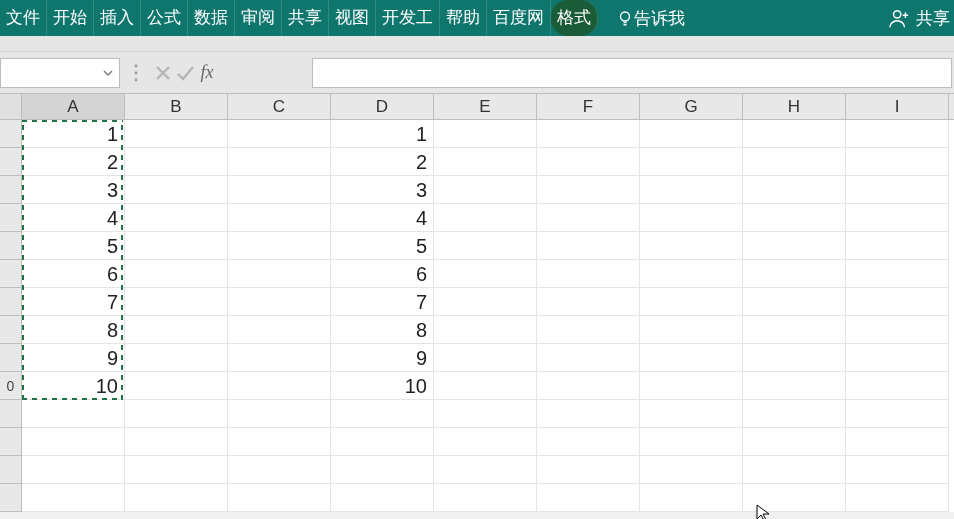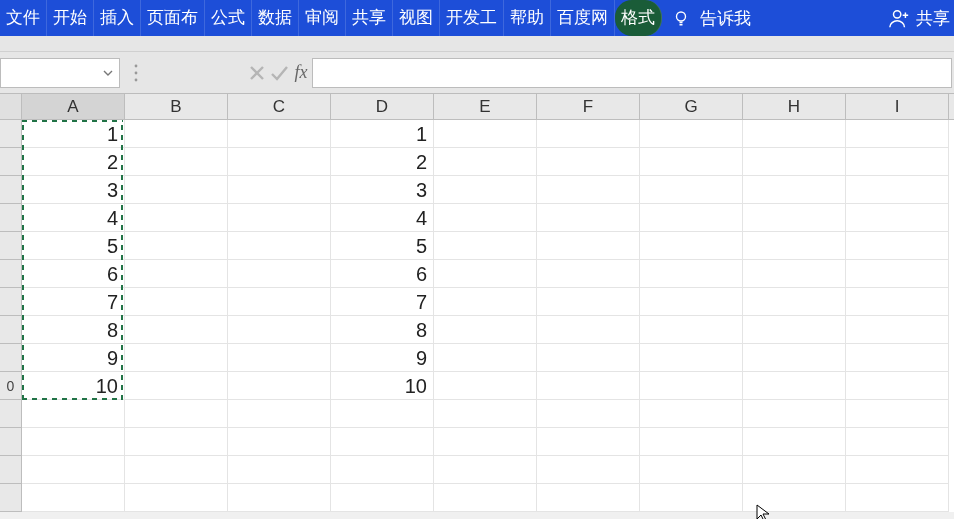--- a/index.html
+++ b/index.html
@@ -1,33 +1,33 @@
 <!DOCTYPE html>
 <html><head>
 <meta charset="utf-8">
 <style>
   * { box-sizing: border-box; margin: 0; padding: 0; }
   html, body { width: 954px; height: 519px; font-family: "Microsoft YaHei", Arial, sans-serif; background: #f0f0f0; overflow: hidden; }
   
   
-  .ribbon { display: flex; align-items: stretch; background: #1d4ed8; height: 36px; color: #fff; font-size: 17px; }
+  .ribbon { display: flex; align-items: stretch; background: #0f766e; height: 36px; color: #fff; font-size: 17px; }
   .ribbon .tab { padding: 6px 6px 4px 6px; cursor: pointer; white-space: nowrap; border-right: 1px solid rgba(255,255,255,0.15); }
   .ribbon .tab.active { background: #1a5c38; border-radius: 17px; }
-  .ribbon .tell-me-group { display: flex; align-items: center; gap: 10px; padding: 0 10px; }
+  .ribbon .tell-me-group { display: flex; align-items: center; padding: 0 18px; }
   .ribbon .bulb { width: 18px; height: 18px; }
   .ribbon .share-group { margin-left: auto; display: flex; align-items: center; gap: 6px; padding-right: 4px; }
   
   .ribbon-body { height: 16px; background: #e6e6e6; border-bottom: 1px solid #d0d0d0; }
   
   
   .fbar-row { display: flex; align-items: center; height: 42px; background: #e6e6e6; border-bottom: 1px solid #bcbcbc; }
   .namebox { width: 120px; height: 30px; background: #fff; border: 1px solid #bcbcbc; margin-left: 0; display: flex; align-items: center; justify-content: flex-end; padding-right: 6px; position: relative; }
   .namebox .dd { width: 10px; height: 10px; margin-left: 4px; }
   .vdots { width: 32px; display: flex; justify-content: center; color: #888; font-size: 18px; }
-  .fx-btns { display: flex; align-items: center; width: 160px; justify-content: flex-end; }
+  .fx-btns { display: flex; align-items: center; width: 160px; justify-content: flex-start; }
   .fx-btns .ico { width: 22px; height: 22px; color: #9a9a9a; display:flex; align-items:center; justify-content:center;}
   .fx-label { font-style: italic; font-family: "Times New Roman", serif; font-size: 18px; color: #666; }
   .formula-input { flex: 1; height: 30px; background: #fff; border: 1px solid #bcbcbc; margin-right: 2px; padding: 0 6px; font-size: 16px; outline: none; }
   
   
   .grid-wrap { position: relative; background: #fff; }
   .col-headers { display: flex; height: 26px; background: #e8e8e8; border-bottom: 1px solid #bdbdbd; }
   .corner { width: 22px; border-right: 1px solid #bdbdbd; background: #e0e0e0; }
   .ch { width: 103px; border-right: 1px solid #bdbdbd; text-align: center; font-size: 17px; color: #333; line-height: 26px; }
   .ch.sel { background: #d4d4d4; }
@@ -64,21 +64,20 @@
   
   .cursor { position: absolute; left: 756px; top: 504px; width: 14px; height: 18px; pointer-events: none; }
 </style>
 </head>
 <body>
 
 <div class="ribbon">
   <div class="tab">文件</div>
   <div class="tab">开始</div>
   <div class="tab">插入</div>
-  <div class="tab">页面布</div>
   <div class="tab">公式</div>
   <div class="tab">数据</div>
   <div class="tab">审阅</div>
   <div class="tab">共享</div>
   <div class="tab">视图</div>
   <div class="tab">开发工</div>
   <div class="tab">帮助</div>
   <div class="tab">百度网</div>
   <div class="tab active">格式</div>
   <div class="tell-me-group">

